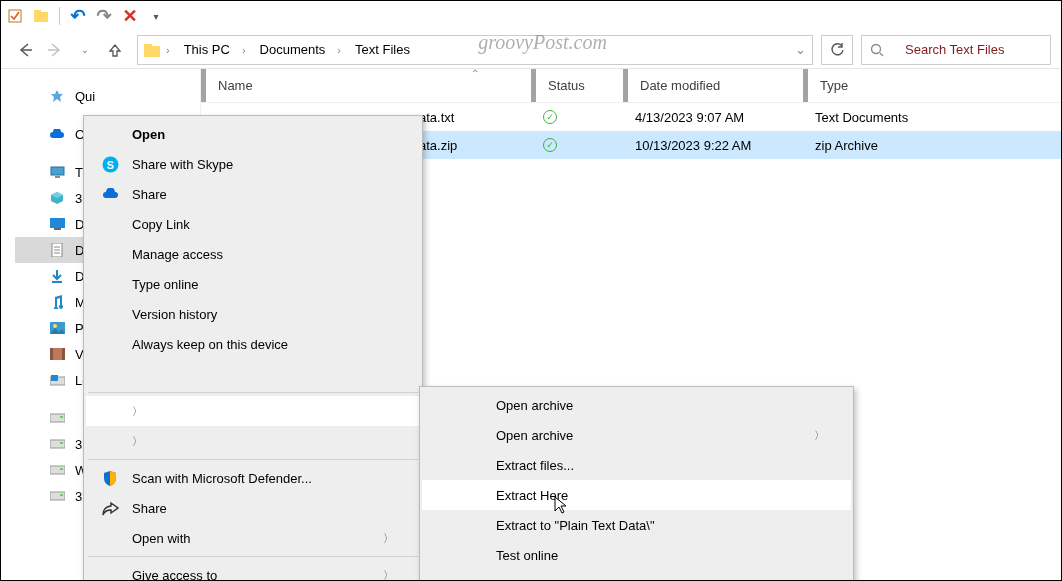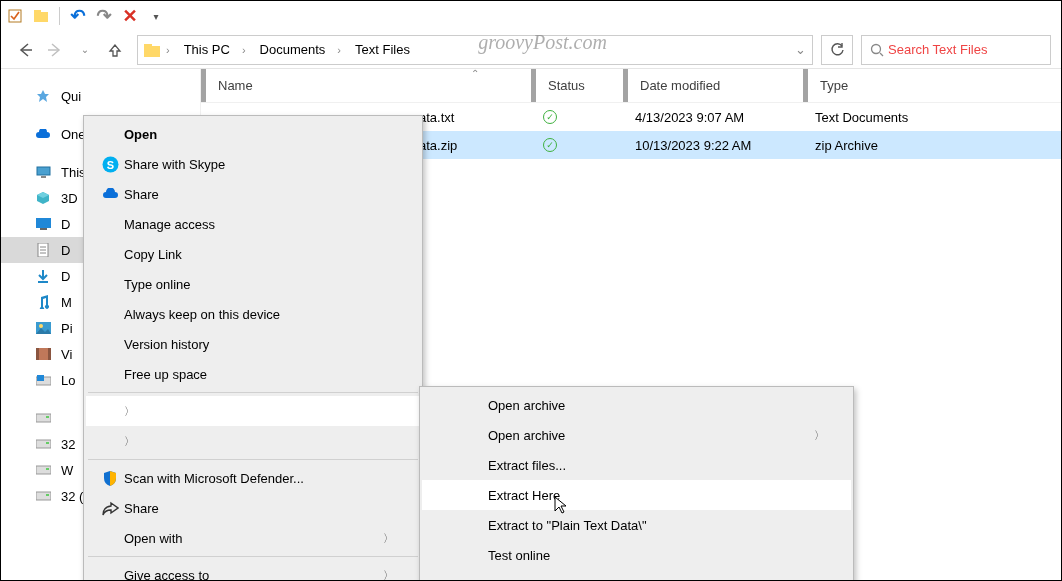--- a/index.html
+++ b/index.html
@@ -13,26 +13,26 @@
 
 .navbar { height: 38px; border-bottom: 1px solid #e5e5e5; display: flex; align-items: center; padding: 0 10px; gap: 2px; }
 .nav-btn { width: 28px; height: 28px; display: flex; align-items: center; justify-content: center; color: #606060; }
 .nav-btn.disabled { color: #c0c0c0; }
 .addr-box { flex: 1; border: 1px solid #ccc; height: 30px; display: flex; align-items: center; margin: 0 6px; padding: 0 6px 0 4px; }
 .crumb { display: flex; align-items: center; padding: 0 2px; gap: 2px; }
 .crumb-text { padding: 0 6px; }
 .crumb-caret { color: #888; font-size: 11px; padding: 0 4px; }
 .addr-drop { margin-left: auto; color: #888; }
 .refresh-box { width: 32px; height: 30px; border: 1px solid #ccc; display: flex; align-items: center; justify-content: center; }
-.search-box { width: 190px; height: 30px; border: 1px solid #ccc; margin-left: 6px; display: flex; align-items: center; padding: 0 8px; gap: 4px; color: #ef4444; }
+.search-box { width: 190px; height: 30px; border: 1px solid #ccc; margin-left: 6px; display: flex; align-items: center; padding: 0 8px; gap: 21px; color: #7f1d1d; }
 
 
 .main { display: flex; height: calc(100% - 68px); }
 .sidebar { width: 200px; border-right: 1px solid #f0f0f0; padding-top: 14px; }
-.sidebar-item { height: 26px; display: flex; align-items: center; padding-left: 34px; gap: 10px; }
+.sidebar-item { height: 26px; display: flex; align-items: center; padding-left: 34px; gap: 10px; margin-left: 14px; }
 .sidebar-item.selected { background: #d9d9d9; }
 .sb-icon { width: 16px; height: 16px; display: flex; align-items: center; justify-content: center; }
 
 .filepanel { flex: 1; display: flex; flex-direction: column; }
 .colheaders { height: 34px; display: flex; align-items: center; border-bottom: 1px solid #f0f0f0; color: #404040; font-size: 13px; position: relative; }
 .ch-name { width: 330px; padding-left: 116px; }
 .ch-status { width: 92px; }
 .ch-date { width: 180px; }
 .ch-type { flex: 1; }
 .colheaders > div { border-left: 5px solid #a3a3a3; height: 100%; display: flex; align-items: center; padding-left: 12px; }
@@ -44,21 +44,21 @@
 .file-row.selected { background: #cce8ff; }
 .fc-name { width: 330px; padding-left: 218px; }
 .fc-status { width: 92px; display: flex; padding-left: 12px;}
 .fc-date { width: 180px; padding-left: 12px; }
 .fc-type { flex: 1; padding-left: 12px; }
 .status-ok { width: 14px; height: 14px; border: 1.8px solid #3fb13f; border-radius: 50%; display: flex; align-items: center; justify-content: center; color: #3fb13f; font-size: 9px; }
 
 
 .context-menu { position: absolute; background: #eeeeee; border: 1px solid #bbb; box-shadow: 2px 3px 6px rgba(0,0,0,0.25); padding: 3px 2px; }
 .menu-main { left: 82px; top: 114px; width: 340px; z-index: 10; }
-.menu-item { height: 30px; display: flex; align-items: center; padding: 0 26px 0 12px; gap: 2px; position: relative; }
+.menu-item { height: 30px; display: flex; align-items: center; padding: 0 26px 0 12px; gap: 10px; position: relative; }
 .menu-item.hover { background: #fff; }
 .menu-icon { width: 24px; height: 18px; display: flex; align-items: center; justify-content: center; }
 .menu-text { flex: 1; }
 .menu-arrow { font-size: 11px; color: #555; }
 .menu-sep { height: 1px; background: #d0d0d0; margin: 3px 2px; }
 
 .menu-sub { left: 418px; top: 385px; width: 435px; z-index: 11; }
 .menu-sub .menu-item { padding-left: 40px; }
 
 
@@ -337,41 +337,40 @@
     <div class="menu-item">
       <span class="menu-icon">
         <svg width="17" height="12">
           <path d="M4 10 A3 3 0 0 1 4 4 A4 4 0 0 1 13 4 A3 3 0 0 1 13 10 Z" fill="#0a6fd9"></path>
         </svg>
       </span>
       <span class="menu-text">Share</span>
     </div>
     <div class="menu-item">
       <span class="menu-icon"></span>
+      <span class="menu-text">Copy Link</span>
+    </div>
+    <div class="menu-item">
+      <span class="menu-icon"></span>
       <span class="menu-text">Manage access</span>
     </div>
     <div class="menu-item">
       <span class="menu-icon"></span>
-      <span class="menu-text">Copy Link</span>
-    </div>
-    <div class="menu-item">
-      <span class="menu-icon"></span>
       <span class="menu-text">Type online</span>
     </div>
     <div class="menu-item">
       <span class="menu-icon"></span>
+      <span class="menu-text">Version history</span>
+    </div>
+    <div class="menu-item">
+      <span class="menu-icon"></span>
       <span class="menu-text">Always keep on this device</span>
     </div>
     <div class="menu-item">
       <span class="menu-icon"></span>
-      <span class="menu-text">Version history</span>
-    </div>
-    <div class="menu-item">
-      <span class="menu-icon"></span>
-      <span class="menu-text">Free up space</span>
     </div>
     <div class="menu-sep"></div>
     <div class="menu-item hover">
       <span class="menu-icon"></span>
       <span class="menu-arrow">〉</span>
     </div>
     <div class="menu-item">
       <span class="menu-icon"></span>
       <span class="menu-arrow">〉</span>
     </div>

